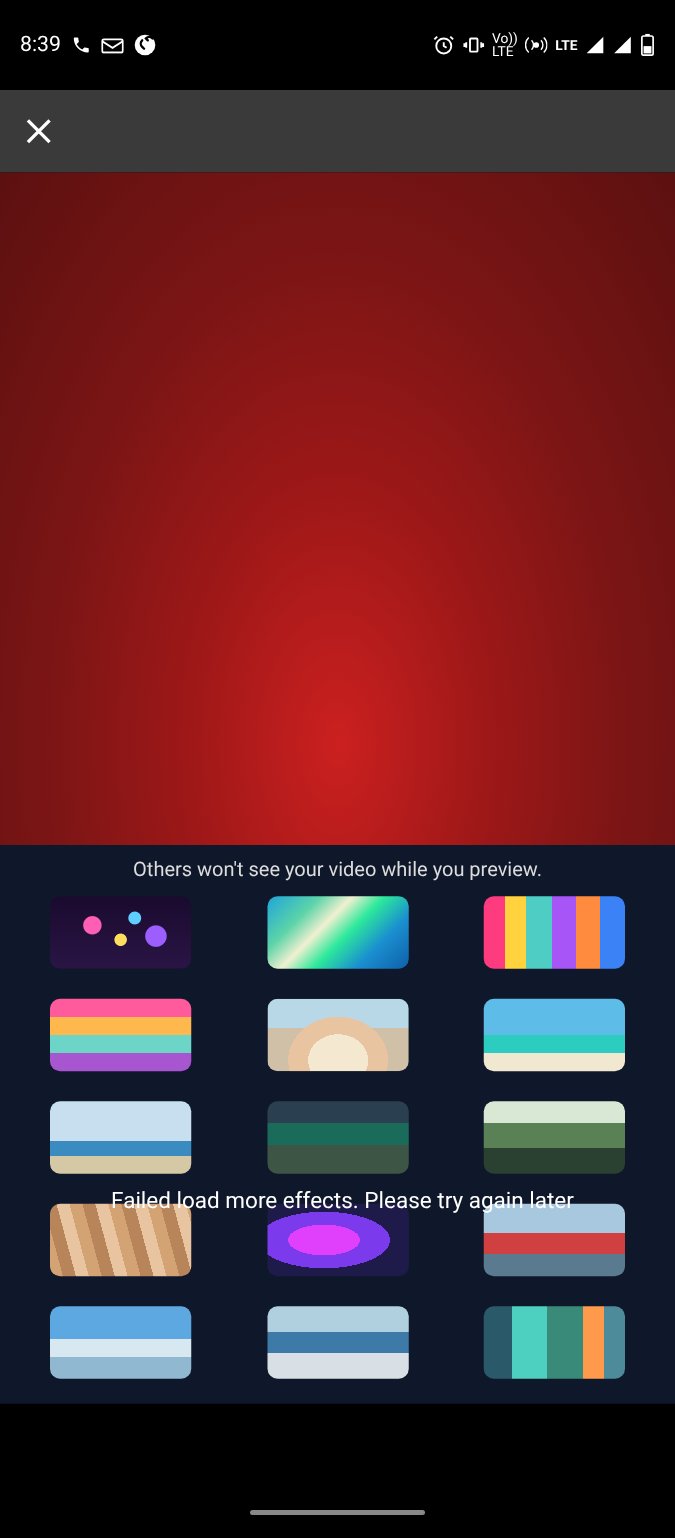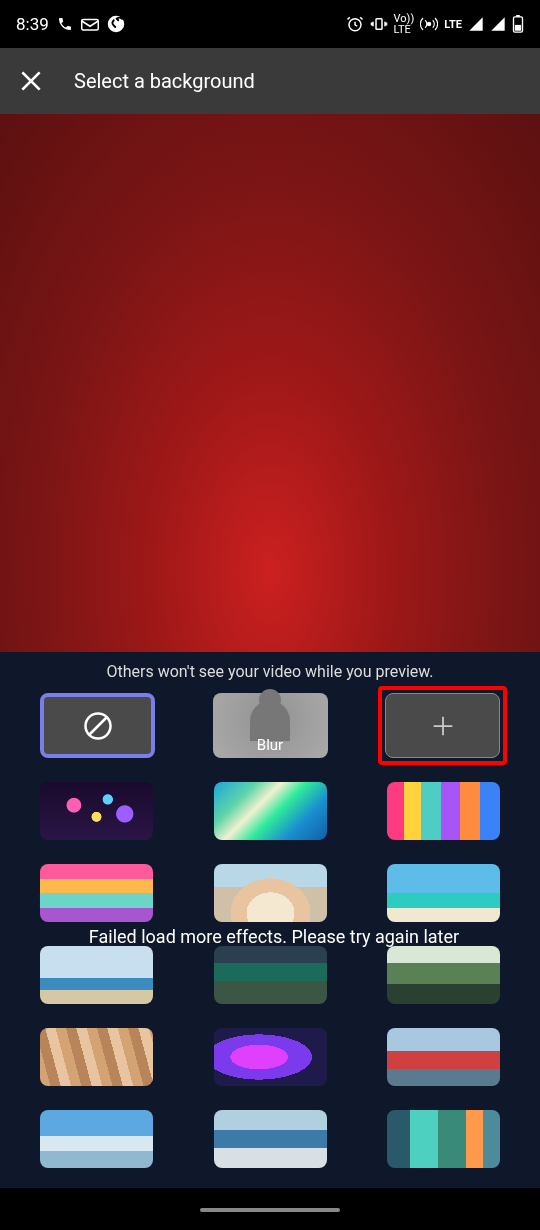--- a/index.html
+++ b/index.html
@@ -5,21 +5,21 @@
     * { margin: 0; padding: 0; box-sizing: border-box; }
     body {
       width: 540px;
       height: 1230px;
       background: #000;
       font-family: -apple-system, Roboto, sans-serif;
       overflow: hidden;
       position: relative;
     }
     .status-bar {
-      height: 48px;
+      height: 72px;
       display: flex;
       justify-content: space-between;
       align-items: center;
       padding: 0 16px;
       color: #fff;
       font-size: 17px;
     }
     .status-left { display: flex; align-items: center; gap: 8px; }
     .status-right { display: flex; align-items: center; gap: 6px; }
     .status-icon { fill: #fff; color: #fff; }
@@ -186,47 +186,28 @@
         <rect x="4" y="0" width="4" height="2" fill="#fff"></rect>
         <rect x="2.5" y="11" width="7" height="6.5" fill="#fff"></rect>
       </svg>
   </div>
 </div>
 
 <div class="app-header">
   <svg class="close-icon" width="26" height="26" viewBox="0 0 24 24" stroke="#fff" stroke-width="2.5" fill="none">
       <path d="M4 4l16 16M20 4L4 20"></path>
     </svg>
-  <span class="header-title">Select a background</span>
 </div>
 
 <div class="preview"></div>
 
 <div class="effects-panel">
   <div class="hint">Others won't see your video while you preview.</div>
 
   <div class="grid-wrap">
-    <div class="option-row">
-      <div class="option-slot none-option">
-        <svg width="30" height="30" viewBox="0 0 24 24" fill="none" stroke="#fff" stroke-width="2">
-            <circle cx="12" cy="12" r="10"></circle>
-            <path d="M5 19L19 5"></path>
-          </svg>
-      </div>
-      <div class="option-slot blur-option">
-        <div class="blur-silhouette"></div>
-        <span class="blur-label">Blur</span>
-      </div>
-      <div class="option-slot add-option">
-        <div class="add-highlight"></div>
-        <svg width="28" height="28" viewBox="0 0 24 24" stroke="#ccc" stroke-width="1.5" fill="none">
-            <path d="M12 4v16M4 12h16"></path>
-          </svg>
-      </div>
-    </div>
 
     <div class="thumb-row">
       <div class="thumb" style="background:radial-gradient(circle at 30% 40%, #ff5eb5 0 8%, transparent 9%), radial-gradient(circle at 60% 30%, #5ecfff 0 6%, transparent 7%), radial-gradient(circle at 50% 60%, #ffdd5e 0 7%, transparent 8%), radial-gradient(circle at 75% 55%, #9d5eff 0 9%, transparent 10%), linear-gradient(#1a0a2e, #2a1545)"></div>
       <div class="thumb" style="background:linear-gradient(135deg, #1ea5d9 0%, #5dd4a8 25%, #f0f0d0 40%, #2de89b 55%, #1a8fd0 75%, #0f5fa8 100%)"></div>
       <div class="thumb" style="background:linear-gradient(90deg, #ff3b7f 0 15%, #ffd23e 15% 30%, #4ecdc4 30% 48%, #a855f7 48% 65%, #ff8c3e 65% 82%, #3b82f6 82% 100%)"></div>
     </div>
     <div class="thumb-row">
       <div class="thumb" style="background:linear-gradient(180deg, #ff5a9b 0 25%, #ffb84d 25% 50%, #6dd5c8 50% 75%, #a855d0 75% 100%)"></div>
       <div class="thumb" style="background:radial-gradient(ellipse at 50% 85%, #f5e8d0 0 30%, #e8c5a0 30% 50%, transparent 50%), linear-gradient(180deg, #b8d8e8 0 40%, #d0c0a8 40% 100%)"></div>
       <div class="thumb" style="background:linear-gradient(180deg, #5dbce8 0 50%, #2dccc0 50% 75%, #f0e8d0 75% 100%)"></div>

